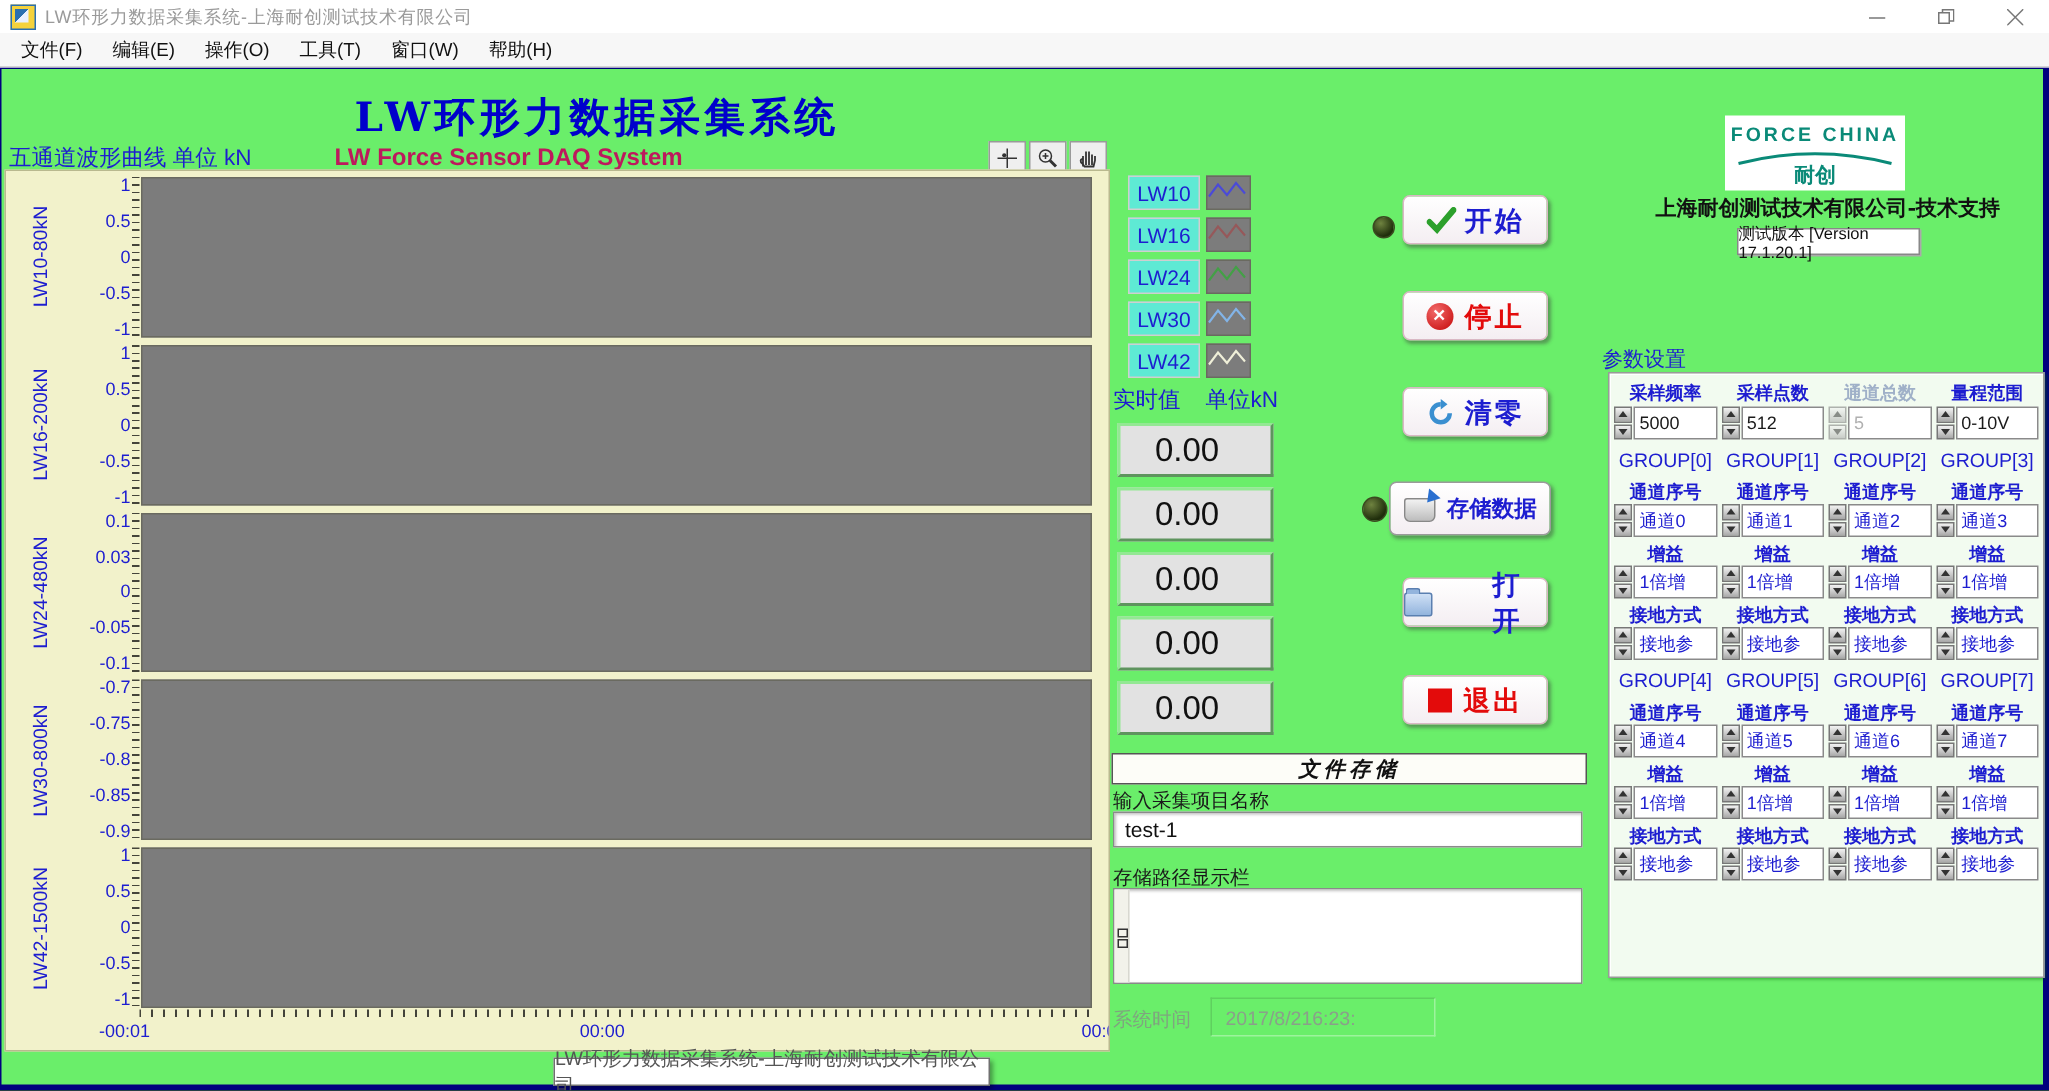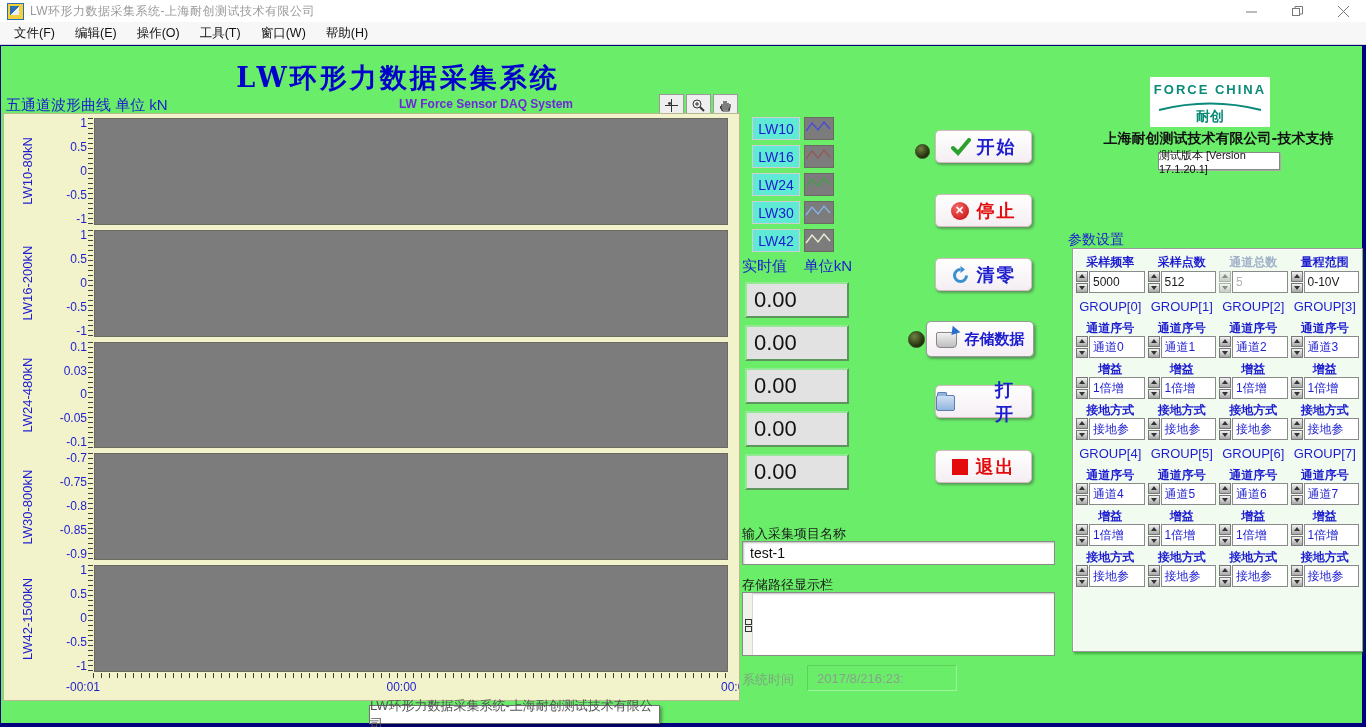--- a/index.html
+++ b/index.html
@@ -18,22 +18,22 @@
   
   .menubar{position:absolute;left:0;top:22px;width:1366px;height:23px;background:#f7f7f7;
            border-bottom:1px solid #d4d4d4;display:flex;align-items:center;padding-left:8px;box-sizing:border-box;}
   .menuitem{font-size:12.5px;color:#111;padding:3px 14px 3px 6px;cursor:default;}
   
   .main{position:absolute;left:1px;top:46px;width:1361px;height:677px;background:#6AEE6A;}
   .blue{color:#1d1dd0;}
   
   .htitle{position:absolute;left:222px;top:14px;width:350px;text-align:center;
           font-family:"DejaVu Serif",serif;font-weight:bold;font-size:27px;color:#0000CC;letter-spacing:3px;}
-  .hsub{position:absolute;left:222px;top:51px;width:350px;text-align:right;
-        font-weight:bold;font-size:12px;color:#6d28d9;}
+  .hsub{position:absolute;left:222px;top:51px;width:350px;text-align:left;
+        font-weight:bold;font-size:16px;color:#be185d;}
   .caption{position:absolute;left:5px;top:50px;font-size:15px;color:#1d1dd0;}
   
   .palette{position:absolute;left:658px;top:48px;display:flex;gap:2px;}
   .palbtn{width:23px;height:21px;background:#efefef;border:1px solid #9a9a9a;
           display:flex;align-items:center;justify-content:center;}
   
   .chart-panel{position:absolute;left:2px;top:67px;width:737px;height:588px;background:#F2F2CB;
                border:1px solid #b9b98f;box-sizing:border-box;overflow:hidden;}
   .rows{display:flex;flex-direction:column;gap:5px;height:554px;padding-top:4px;}
   .crow{flex:1;display:flex;}
@@ -54,21 +54,21 @@
   
   .legend{position:absolute;left:751px;top:71px;display:flex;flex-direction:column;gap:5px;}
   .lrow{display:flex;gap:4px;align-items:center;}
   .lbox{width:46px;height:21px;background:#5eead4;border:1px solid #cfcfcf;color:#1d1dd0;
         font-size:14px;display:flex;align-items:center;justify-content:center;}
   .lsample{width:28px;height:21px;background:#7C7C7C;border:1px solid #6a6a60;}
   
   .rt-head{position:absolute;left:741px;top:211px;font-size:15px;color:#1d1dd0;}
   .values{position:absolute;left:744px;top:236px;display:flex;flex-direction:column;gap:7px;}
   .valbox{width:104px;height:36px;background:#E2E2E2;border:2px outset #93e893;
-          font-size:22px;color:#111;display:flex;align-items:center;padding-left:7px;box-sizing:border-box;}
+          font-size:22px;color:#111;display:flex;align-items:center;padding-left:23px;box-sizing:border-box;}
   
   .led{position:absolute;width:13px;height:13px;border-radius:50%;
        background:radial-gradient(circle at 35% 30%,#6f8340,#202e0c 70%);border:1px solid #3a4a20;}
   .btn{position:absolute;height:31px;background:linear-gradient(#ffffff,#f4eef2);
        border:1px solid #d9b8c4;border-radius:5px;box-shadow:1.5px 2px 2.5px rgba(60,60,60,.45);
        display:flex;align-items:center;justify-content:center;gap:8px;cursor:pointer;}
   .btn .txt{font-size:18px;font-weight:bold;letter-spacing:2px;}
   .icon16{width:18px;height:18px;flex:0 0 auto;}
   
   .fs-header{position:absolute;left:740px;top:456px;width:315px;height:19px;background:#fdfdf8;
@@ -397,20 +397,21 @@
     </div>
     <div class="btn" style="left:934px;top:339px;width:95px;gap:40px;">
       <span class="folder"></span>
       <span class="txt blue">打开</span>
     </div>
     <div class="btn" style="left:934px;top:404px;width:95px;">
       <span class="sq-red"></span>
       <span class="txt" style="color:#e30b0b;">退出</span>
     </div>
 
+    <div class="fs-header">文件存储</div>
     <div class="fs-label" style="left:741px;top:479px;">输入采集项目名称</div>
     <div class="fs-input">test-1</div>
     <div class="fs-label" style="left:741px;top:530px;">存储路径显示栏</div>
     <div class="fs-path">
       <div class="gutter"></div>
       <div class="path-glyph">
           <i></i>
           <i></i>
         </div>
       <span></span>

